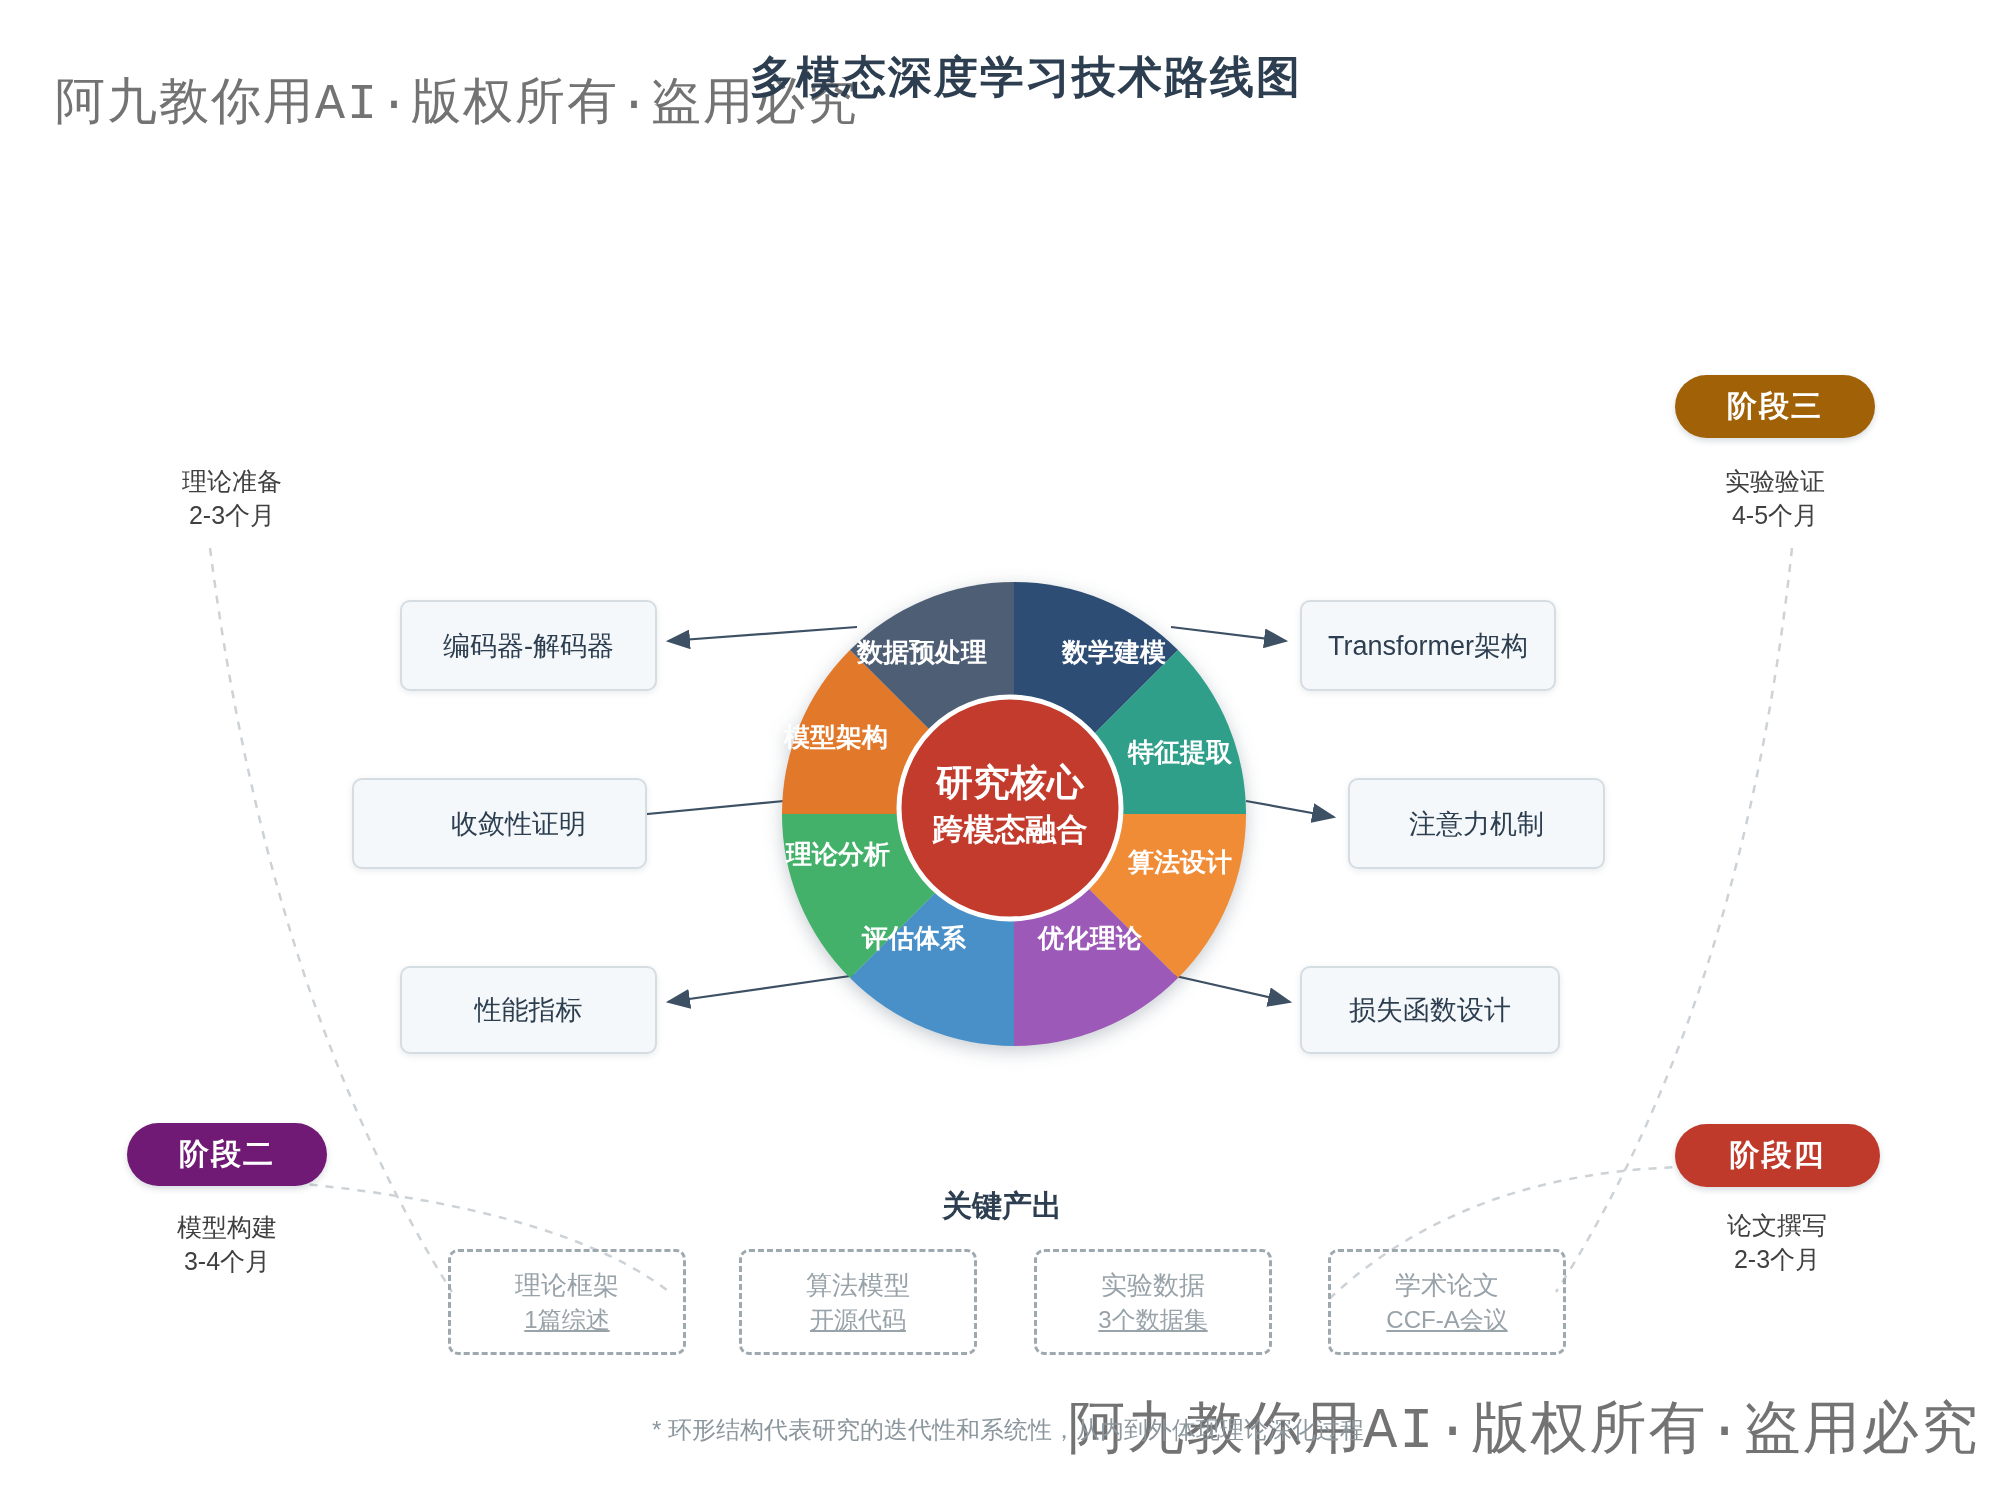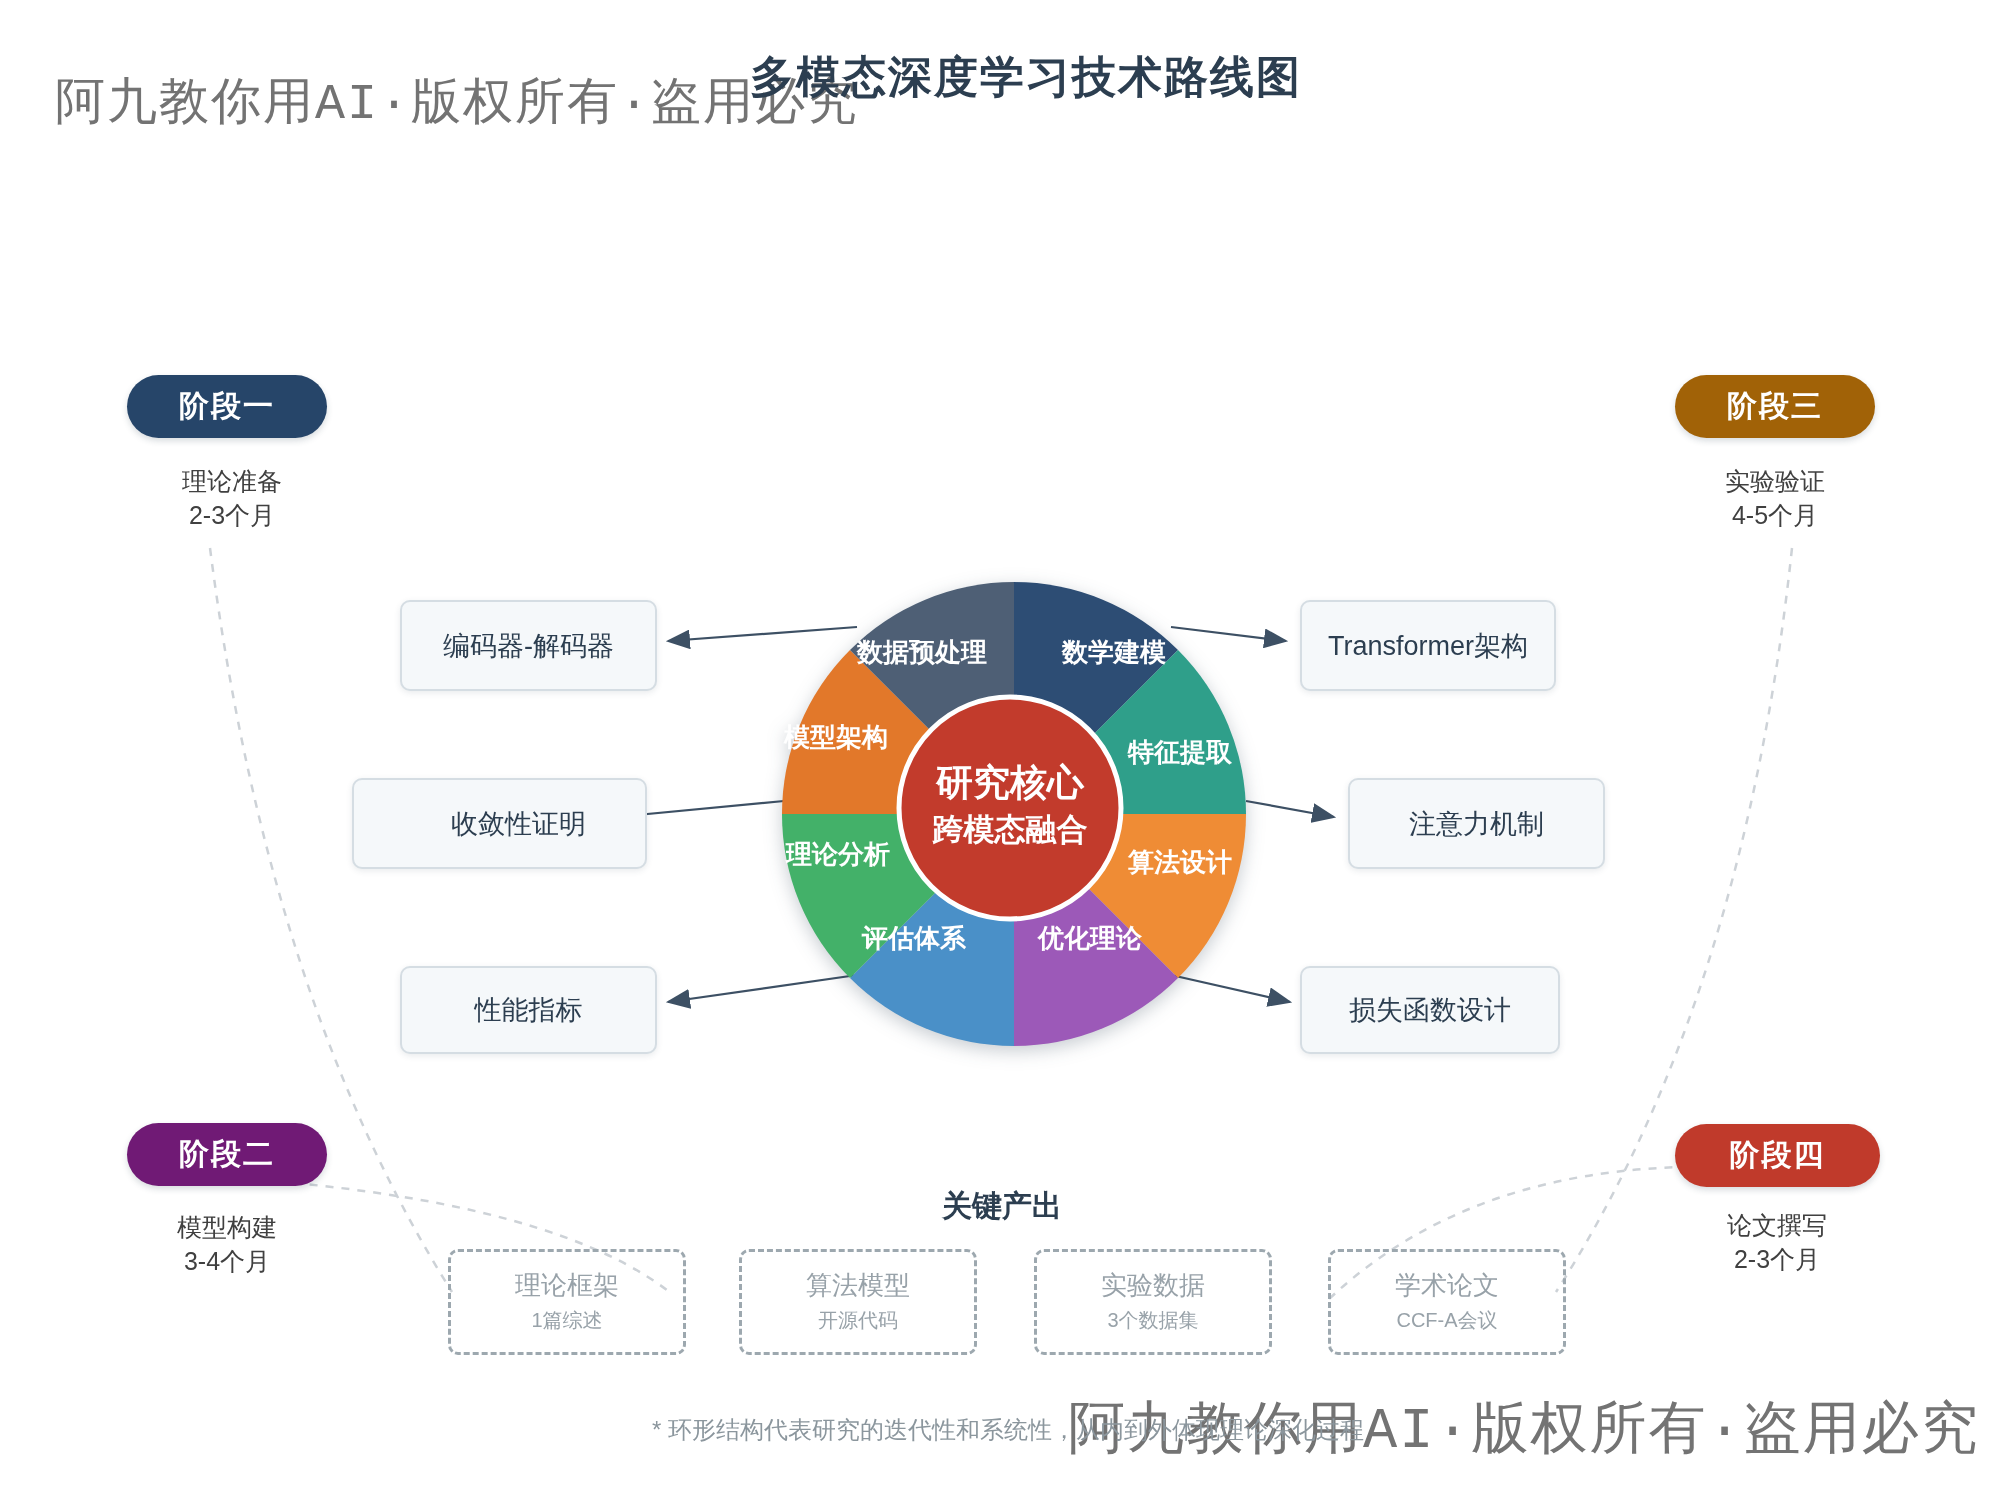--- a/index.html
+++ b/index.html
@@ -38,21 +38,21 @@
               display:flex;align-items:center;justify-content:center;color:#2c3e50;
               font-size:27px;z-index:4;box-shadow:0 2px 6px rgba(44,62,80,.10);}
 
   
   #outputs-heading{position:absolute;left:2px;top:1186px;width:2000px;text-align:center;
                    font-size:30px;font-weight:bold;color:#2c3e50;z-index:4;}
   .output-box{position:absolute;top:1249px;width:232px;height:100px;border:3px dashed #9da8af;
               border-radius:10px;display:flex;flex-direction:column;align-items:center;
               justify-content:center;color:#98a2a9;z-index:4;background:transparent;}
   .output-box .t1{font-size:26px;line-height:36px;}
-  .output-box .t2{font-size:20px;line-height:34px;}
+  .output-box .t2{font-size:24px;line-height:34px;text-decoration:underline;}
 
   
   #footnote{position:absolute;left:8px;top:1414px;width:2000px;text-align:center;
             font-size:24px;color:#8b969d;z-index:4;}
 </style>
 </head>
 <body>
 
 <div id="canvas">
 
@@ -98,23 +98,20 @@
       <text class="seg-label" x="838" y="863">理论分析</text>
       <text class="seg-label" x="836" y="746">模型架构</text>
       <text class="seg-label" x="922" y="661">数据预处理</text>
 
       <circle cx="1010" cy="808" r="111" stroke="#ffffff" stroke-width="5" style="fill: rgb(194, 59, 44);"></circle>
       <text class="core-title" x="1010" y="795">研究核心</text>
       <text class="core-sub" x="1010" y="840">跨模态融合</text>
     </g>
   </svg>
 
-  <div class="badge" style="left: 127px; top: 375px; width: 200px; background: rgb(38, 69, 105);">
-      <span>阶段一</span>
-    </div>
   <div class="phase-note" style="left:102px;top:464px;">
     <div>理论准备</div>
     <div>2-3个月</div>
   </div>
 
   <div class="badge" style="left: 127px; top: 1123px; width: 200px; background: #701a75;">
       <span>阶段二</span>
     </div>
   <div class="phase-note" style="left:97px;top:1210px;">
     <div>模型构建</div>

